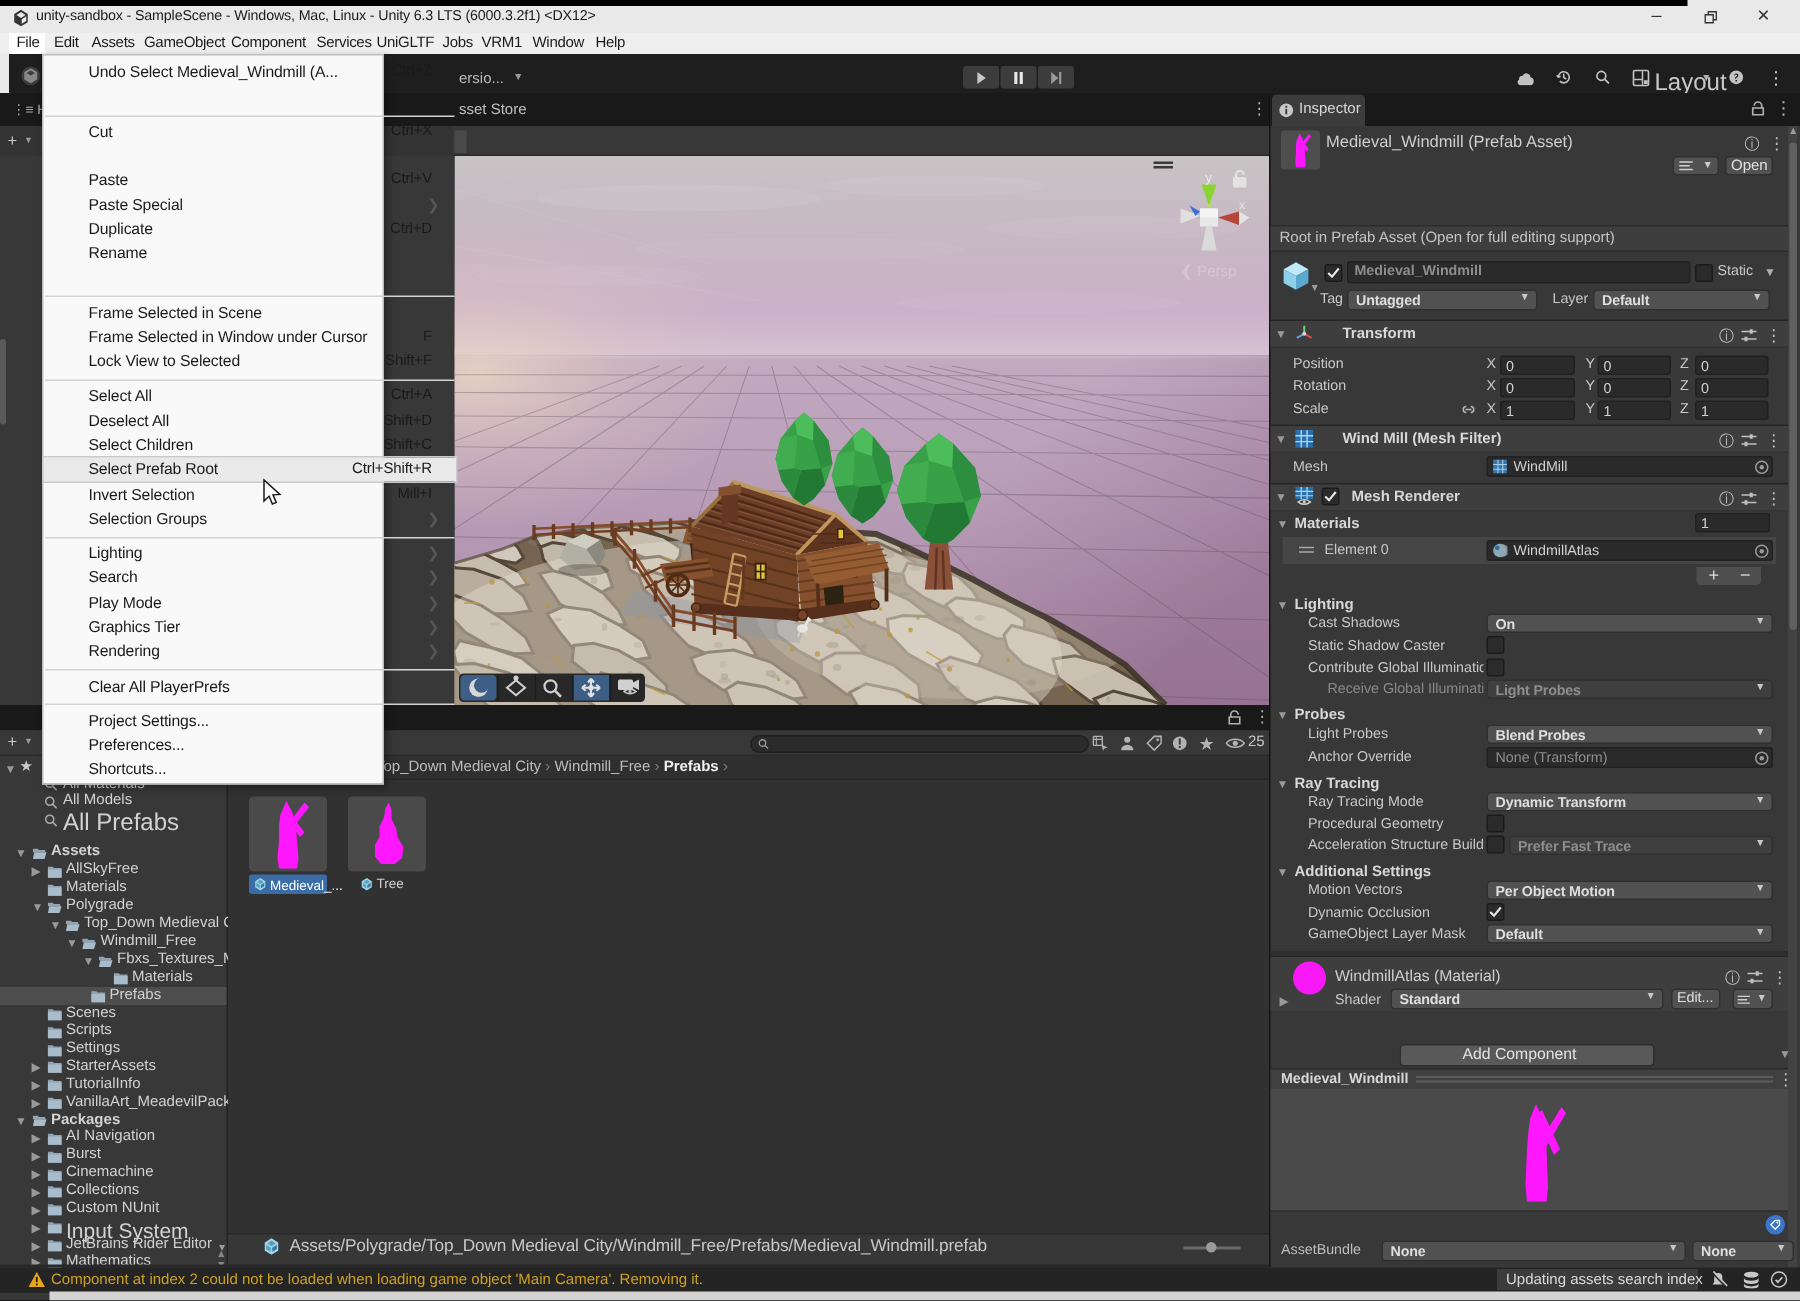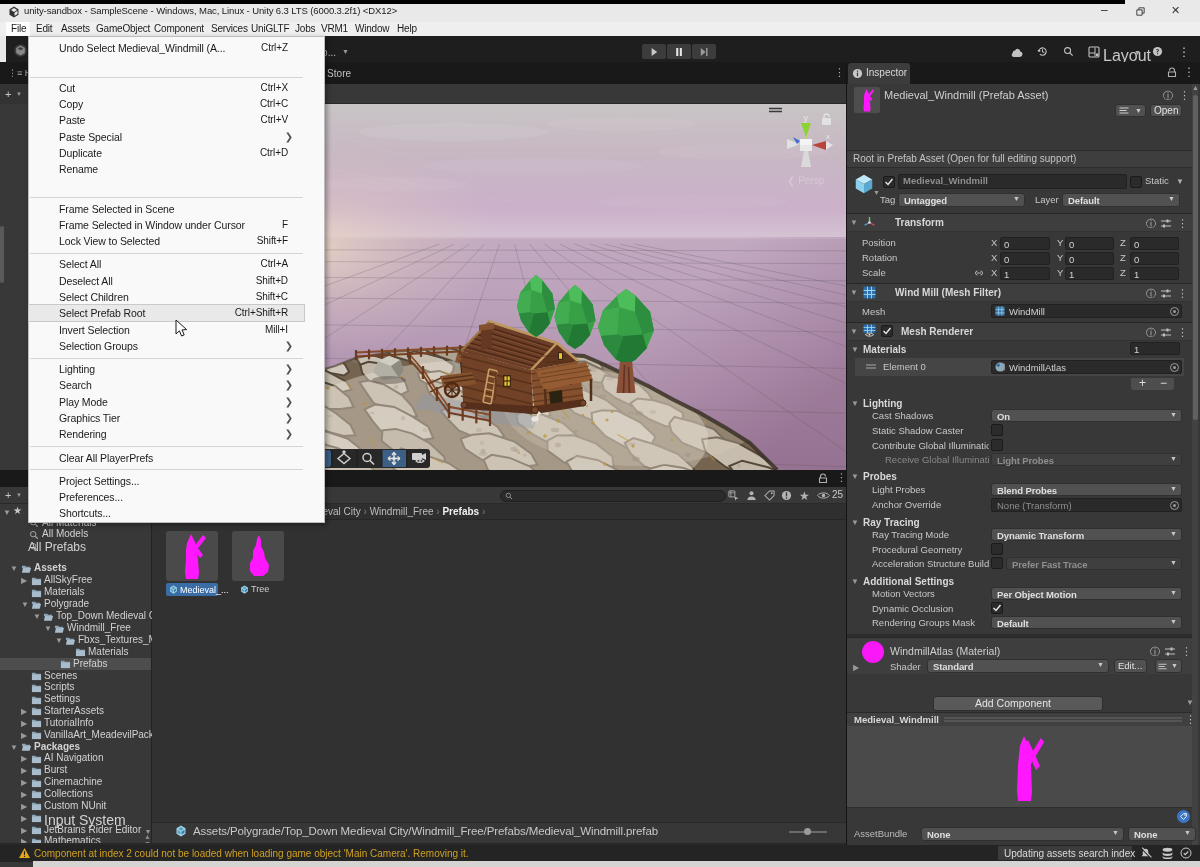--- a/index.html
+++ b/index.html
@@ -14,21 +14,21 @@
 #menubar span{position:absolute;top:1px;font-size:10px;letter-spacing:-0.2px;color:#1a1a1a}
 #toolbar{position:absolute;left:0;top:36px;width:1200px;height:26px;background:#1e1e1e}
 .playbtn{position:absolute;top:8px;width:24px;height:15px;background:#3c3c3c;border-radius:2px}
 #hierarchy{position:absolute;left:0;top:62px;width:302px;height:408px;background:#383838}
 #hiertab{position:absolute;left:0;top:0;width:302px;height:22px;background:#191919}
 #scenepanel{position:absolute;left:302px;top:62px;width:544px;height:408px;background:#383838}
 #insp{position:absolute;left:846px;top:62px;width:354px;height:783px;background:#383838;border-left:1px solid #141414}
 #project{position:absolute;left:0;top:470px;width:846px;height:375px;background:#383838}
 #statusbar{position:absolute;left:0;top:845px;width:1200px;height:17px;background:#242424}
 #taskstrip{position:absolute;left:33px;top:861px;width:1167px;height:6px;background:#d6d4d2}
-#editmenu{position:absolute;left:28px;top:36px;width:297px;height:487px;background:#f9f9f9;border:1px solid #bdbdbd;box-shadow:2px 2px 5px rgba(0,0,0,.35);z-index:50}
+#editmenu{position:absolute;left:28px;top:36px;width:228px;height:487px;background:#f9f9f9;border:1px solid #bdbdbd;box-shadow:2px 2px 5px rgba(0,0,0,.35);z-index:50}
 .mi{position:absolute;left:0;width:275px;height:16px;font-size:10.5px;letter-spacing:-0.1px;color:#1a1a1a}
 .mi .l{position:absolute;left:30px;top:2px}
 .mi .r{position:absolute;right:16px;top:2px;font-size:10px}
 .mi .c{position:absolute;right:11px;top:1px;font-size:10px;color:#444}
 .msep{position:absolute;left:1px;width:273px;height:1px;background:#d4d4d4}
 .dd{position:absolute;background:#515151;border:1px solid #303030;border-radius:3px;color:#dfdfdf;font-size:9.5px}
 .dd .v{position:absolute;left:5px;top:1px;font-weight:bold;letter-spacing:-0.1px}
 .dd .a{position:absolute;right:4px;top:1px;color:#c8c8c8;font-size:7px}
 .inp{position:absolute;background:#2a2a2a;border:1px solid #212121;border-radius:2px;color:#d2d2d2;font-size:9.5px}
 .cb{position:absolute;width:12px;height:12px;background:#2b2b2b;border:1px solid #1b1b1b;border-radius:2px}
@@ -572,21 +572,21 @@
 <span class="tx" style="left:42px;top:46.5px;font-size:10px;color:#d2d2d2">All Materials</span>
 <svg class="abs" style="left:29px;top:59.5px" width="10" height="10" viewBox="0 0 24 24">
         <circle cx="10" cy="10" r="6.5" fill="none" stroke="#a8a8a8" stroke-width="2.4"></circle>
         <path stroke="#a8a8a8" stroke-width="2.6" d="M15 15 L21 21"></path>
       </svg>
 <span class="tx" style="left:42px;top:58px;font-size:10px;color:#d2d2d2">All Models</span>
 <svg class="abs" style="left:29px;top:71.5px" width="10" height="10" viewBox="0 0 24 24">
         <circle cx="10" cy="10" r="6.5" fill="none" stroke="#a8a8a8" stroke-width="2.4"></circle>
         <path stroke="#a8a8a8" stroke-width="2.6" d="M15 15 L21 21"></path>
       </svg>
-<span class="tx" style="left:28px;top:70px;font-size:12px;color:#d2d2d2">All Prefabs</span>
+<span class="tx" style="left:42px;top:70px;font-size:16px;color:#d2d2d2">All Prefabs</span>
 <svg class="abs" style="left:21px;top:93.5px" width="11" height="10" viewBox="0 0 22 22">
         <path fill="#8fa4b5" d="M1 4 h7 l2 2 h9 v3 h-18 Z"></path>
         <path fill="#a8bccb" d="M3 9 h18 l-3 10 h-17 Z"></path>
       </svg>
 <span class="fold" style="left:10px;top:94px">▼</span>
 <span class="tx" style="left:34px;top:92px;font-size:10px;color:#d2d2d2;font-weight:bold">Assets</span>
 <svg class="abs" style="left:31px;top:105.5px" width="11" height="10" viewBox="0 0 22 22">
         <path fill="#8fa4b5" d="M1 4 h7 l2 2 h11 v14 h-20 Z"></path>
         <path fill="#a8bccb" d="M1 8 h20 v12 h-20 Z"></path>
       </svg>
@@ -984,21 +984,21 @@
 <span class="lbl" style="left:25px;top:526px">Motion Vectors</span>
 <div class="dd" style="left:144px;top:525px;width:191px;height:13px;background:#515151">
         <span class="v" style="color:#dfdfdf">Per Object Motion</span>
         <span class="a">▼</span>
       </div>
 <span class="lbl" style="left:25px;top:541px">Dynamic Occlusion</span>
 <div class="cb" style="left:144px;top:540px"></div>
 <svg class="abs" style="left:145px;top:541px" width="10" height="10" viewBox="0 0 20 20">
         <path fill="none" stroke="#e8e8e8" stroke-width="2.8" d="M3 10 L8 15 L17 4"></path>
       </svg>
-<span class="lbl" style="left:25px;top:555px">Rendering Groups Mask</span>
+<span class="lbl" style="left:25px;top:555px">GameObject Layer Mask</span>
 <div class="dd" style="left:144px;top:554px;width:191px;height:13px;background:#515151">
         <span class="v" style="color:#dfdfdf">Default</span>
         <span class="a">▼</span>
       </div>
 <div class="abs" style="left:0;top:572px;width:345px;height:3px;background:#2d2d2d"></div>
 <div class="abs" style="left:0;top:575px;width:345px;height:37px;background:#3e3e3e;border-top:1px solid #262626"></div>
 <div class="abs" style="left:15px;top:579px;width:22px;height:22px;background:#f818f8;border-radius:50%"></div>
 <span class="tx" style="left:43px;top:583px;font-size:10.5px;color:#cfcfcf">WindmillAtlas (Material)</span>
 <span class="tx" style="left:303px;top:583px;font-size:10px;color:#c0c0c0">ⓘ</span>
 <svg class="abs" style="left:317px;top:584px" width="12" height="11" viewBox="0 0 24 22">
@@ -1078,24 +1078,20 @@
 <div id="editmenu">
       <div class="mi" style="top:3px;">
         <span class="l">Undo Select Medieval_Windmill (A...</span>
         <span class="r">Ctrl+Z</span>
       </div>
 <div class="msep" style="top:39.5px"></div>
 <div class="mi" style="top:42.5px;">
         <span class="l">Cut</span>
         <span class="r">Ctrl+X</span>
       </div>
-<div class="mi" style="top:58.5px;">
-        <span class="l">Copy</span>
-        <span class="r">Ctrl+C</span>
-      </div>
 <div class="mi" style="top:75px;">
         <span class="l">Paste</span>
         <span class="r">Ctrl+V</span>
       </div>
 <div class="mi" style="top:91.5px;">
         <span class="l">Paste Special</span>
         <span class="c" style="top:2px;font-size:10px;color:#555">❯</span>
       </div>
 <div class="mi" style="top:107.5px;">
         <span class="l">Duplicate</span>

